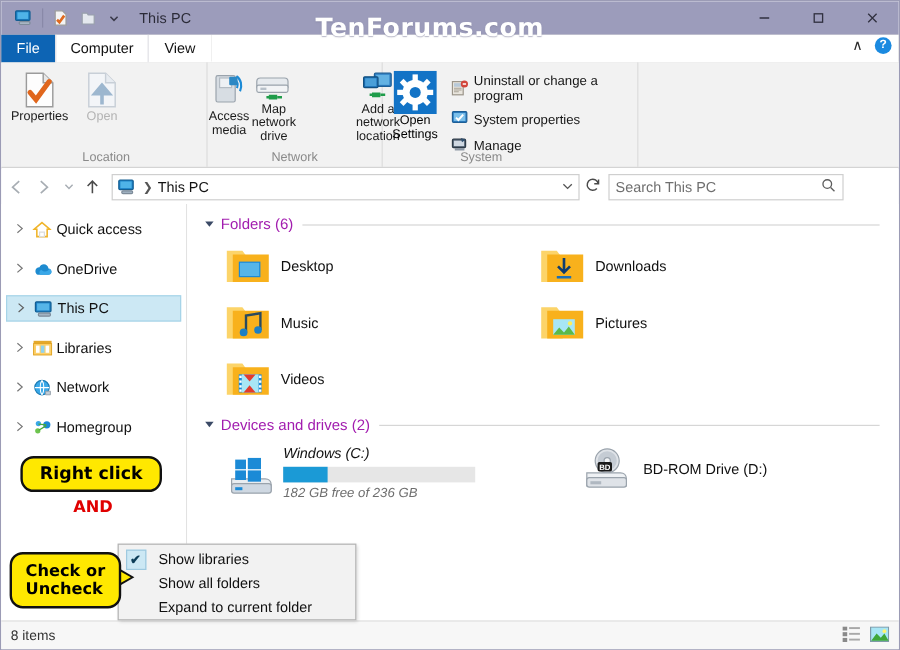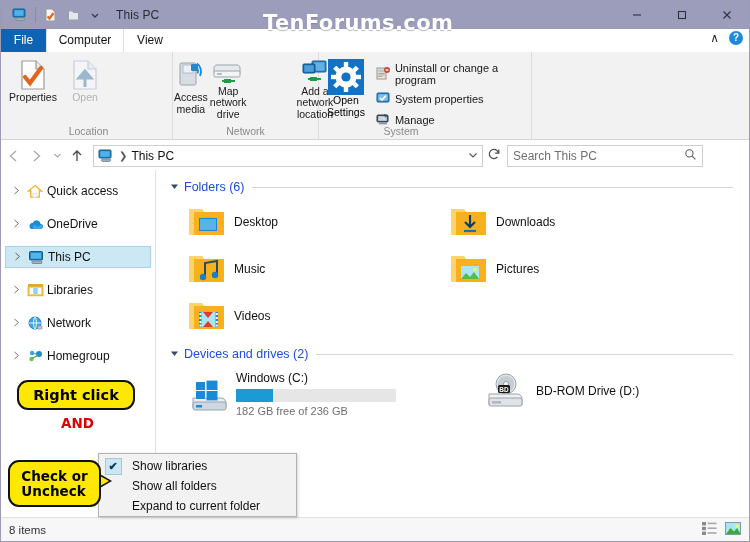--- a/index.html
+++ b/index.html
@@ -137,33 +137,33 @@
   }
   .navitem .exp { width: 14px; color: #767676; font-size: 8px; }
   .navitem .ni { width: 20px; display: flex; align-items: center; }
   .navitem.sel { background: #cce8f4; border: 1px solid #a7d4e8; }
 
   .content {
     flex: 1; height: 100%; background: #ffffff; position: relative; padding: 10px 0 0 14px;
   }
   .grouphdr { display: flex; align-items: center; margin-bottom: 4px; }
   .grouphdr .tri { font-size: 8px; color: #3b4a66; margin-right: 5px; }
-  .grouphdr .gtxt { font-size: 12.5px; color: #1d4ed8; white-space: nowrap;}
+  .grouphdr .gtxt { font-size: 12.5px; color: #a21caf; white-space: nowrap;}
   .grouphdr .gline { flex: 1; height: 1px; background: #d6d6d6; margin-left: 8px; margin-right: 16px; }
 
   .tiles { display: flex; flex-wrap: wrap; }
   .tile {
     width: 262px; height: 47px; display: flex; align-items: center;
     padding-left: 14px;
   }
   .tile .tico { width: 46px; display: flex; align-items: center; justify-content: center; }
   .tile .tlabel { font-size: 12px; color: #101010; margin-left: 4px; }
 
   .drive-tile {
-    width: 300px; height: 52px; display: flex; align-items: center; padding: 3px 0 0 14px;
+    width: 300px; height: 52px; display: flex; align-items: flex-end; padding: 3px 0 0 14px; font-style: italic;
   }
   .drive-ico { width: 52px; display: flex; align-items: center; justify-content: center; padding-top: 8px;}
   .drive-info { padding-top: 3px; }
   .drive-name { font-size: 12px; color: #101010; }
   .bar-outer { width: 160px; height: 13px; background: #e6e6e6; margin: 4px 0 3px 0; }
   .bar-inner { height: 13px; background: #1b9ad6; }
   .drive-free { font-size: 11px; color: #6e6e6e; }
   .drive-tile2 { width: 260px; height: 52px; display: flex; align-items: center; padding-left: 10px; }
 
   

